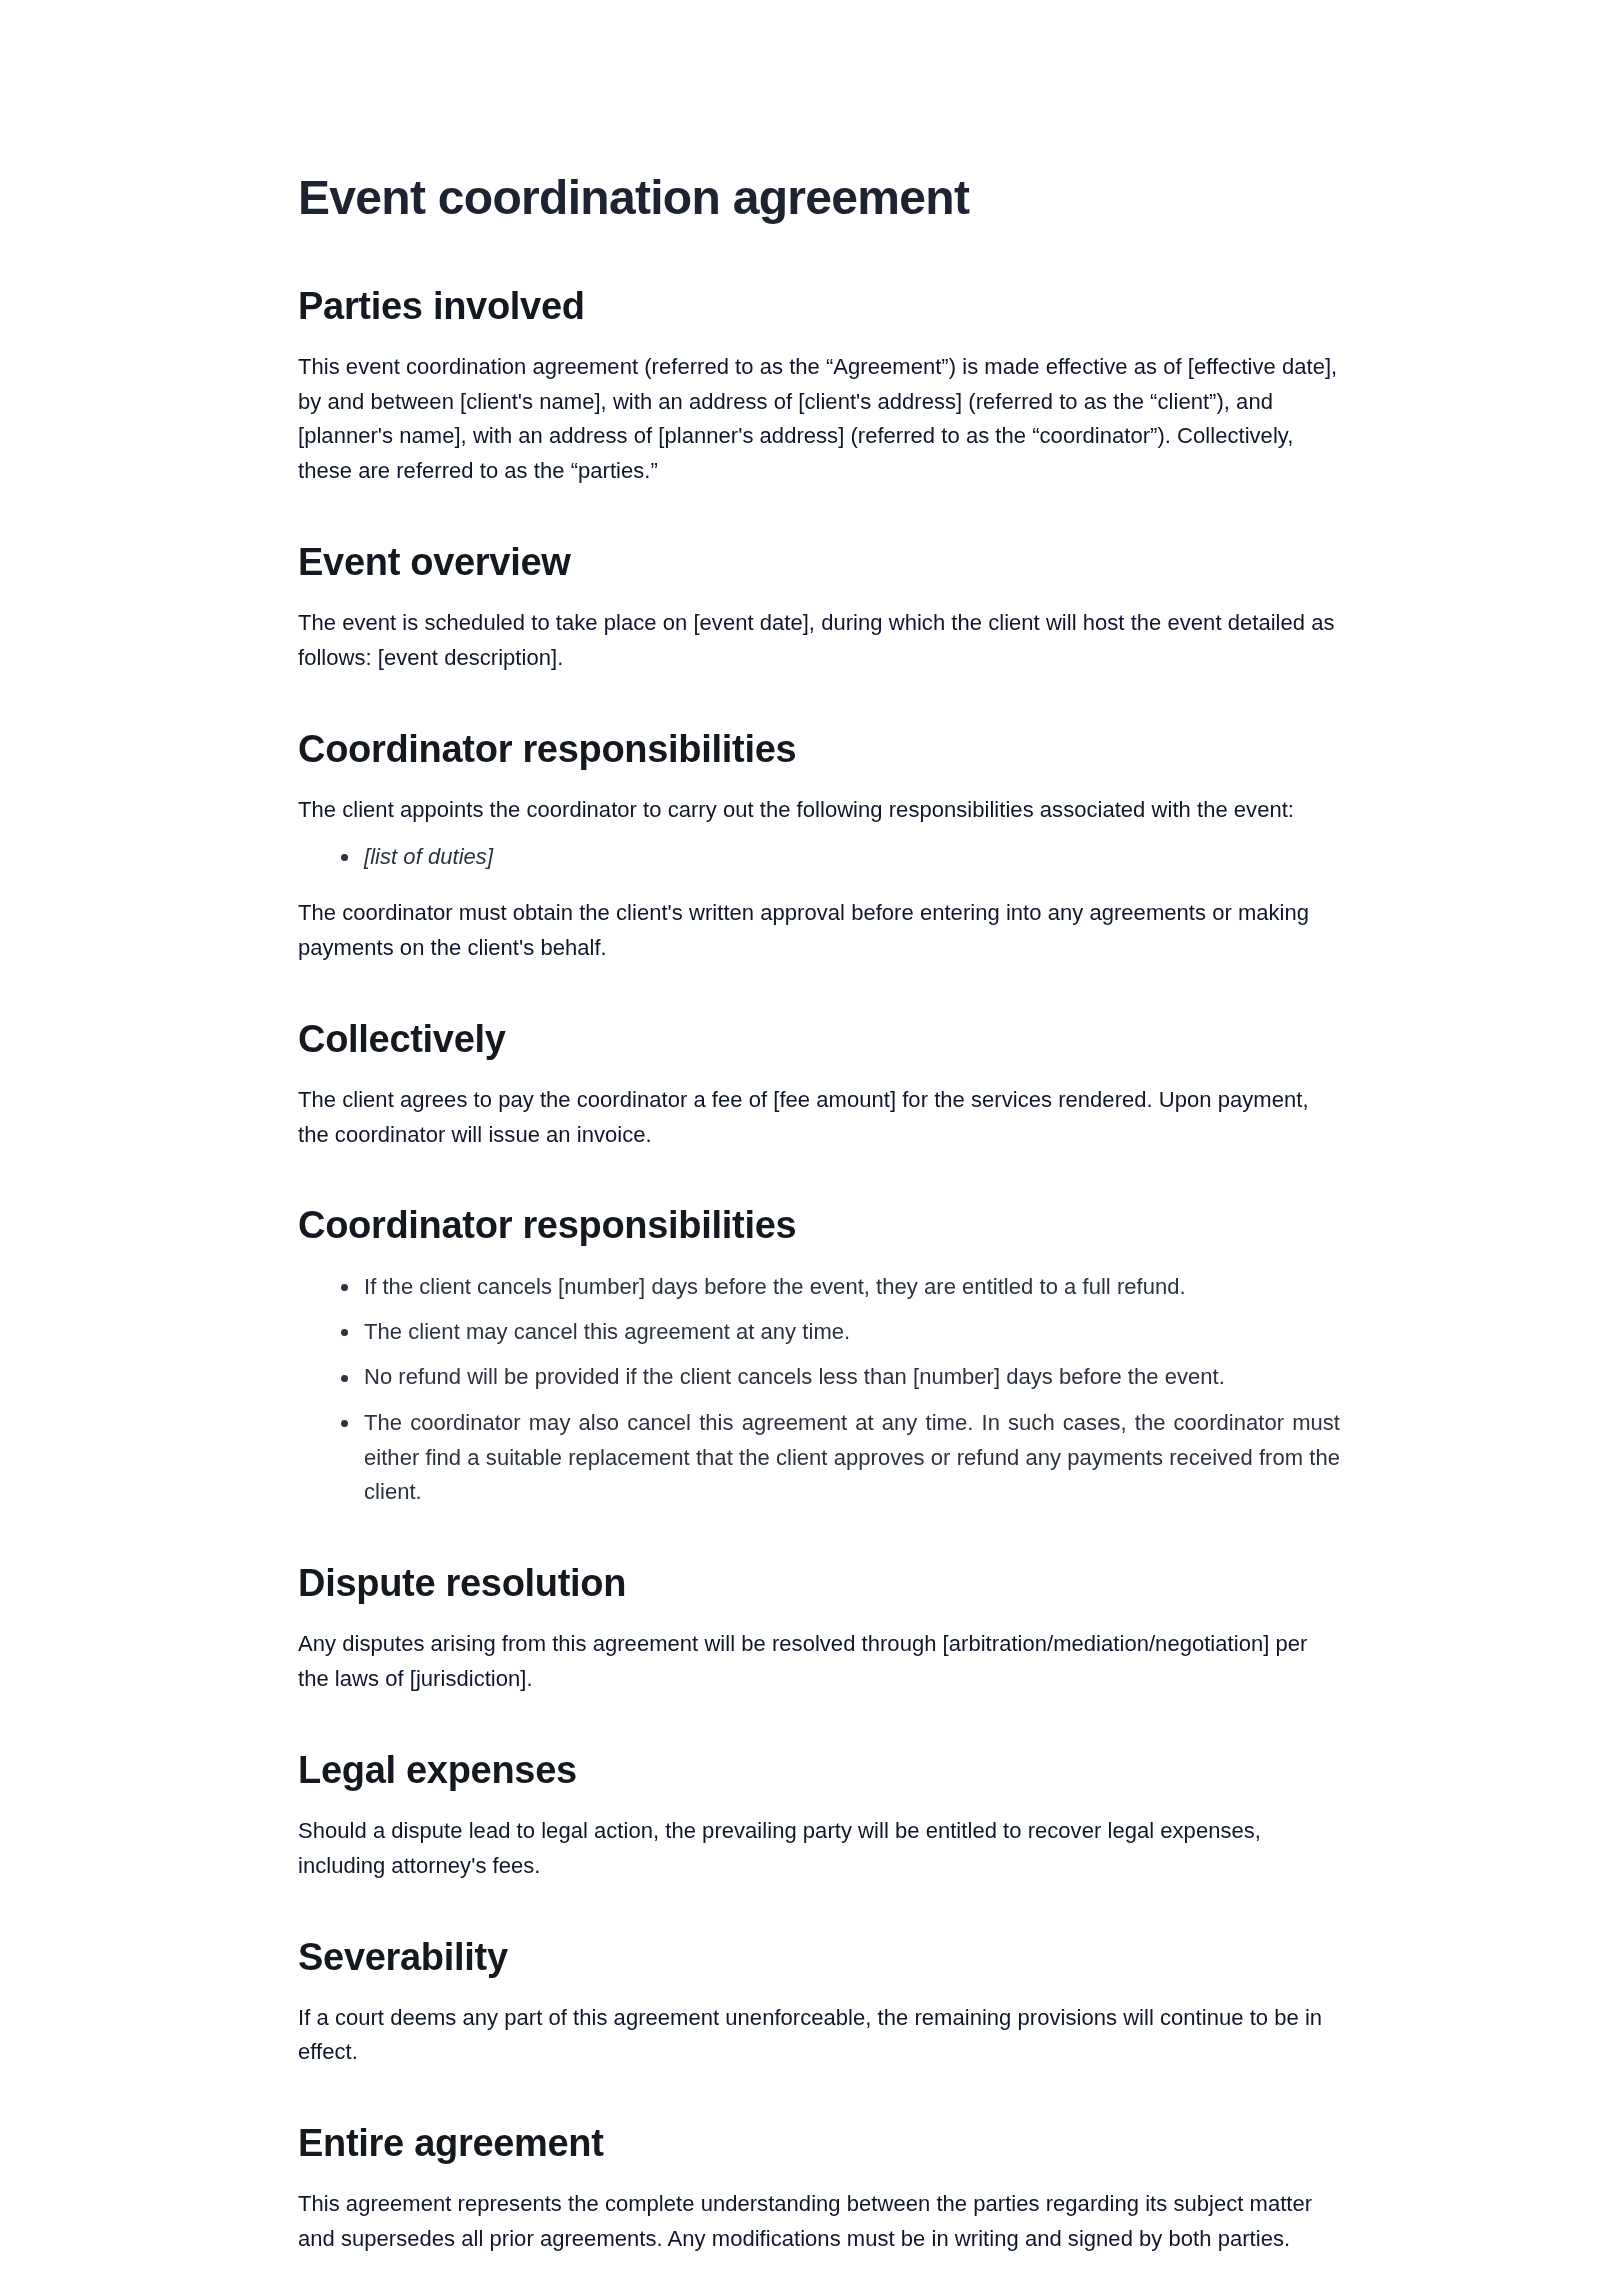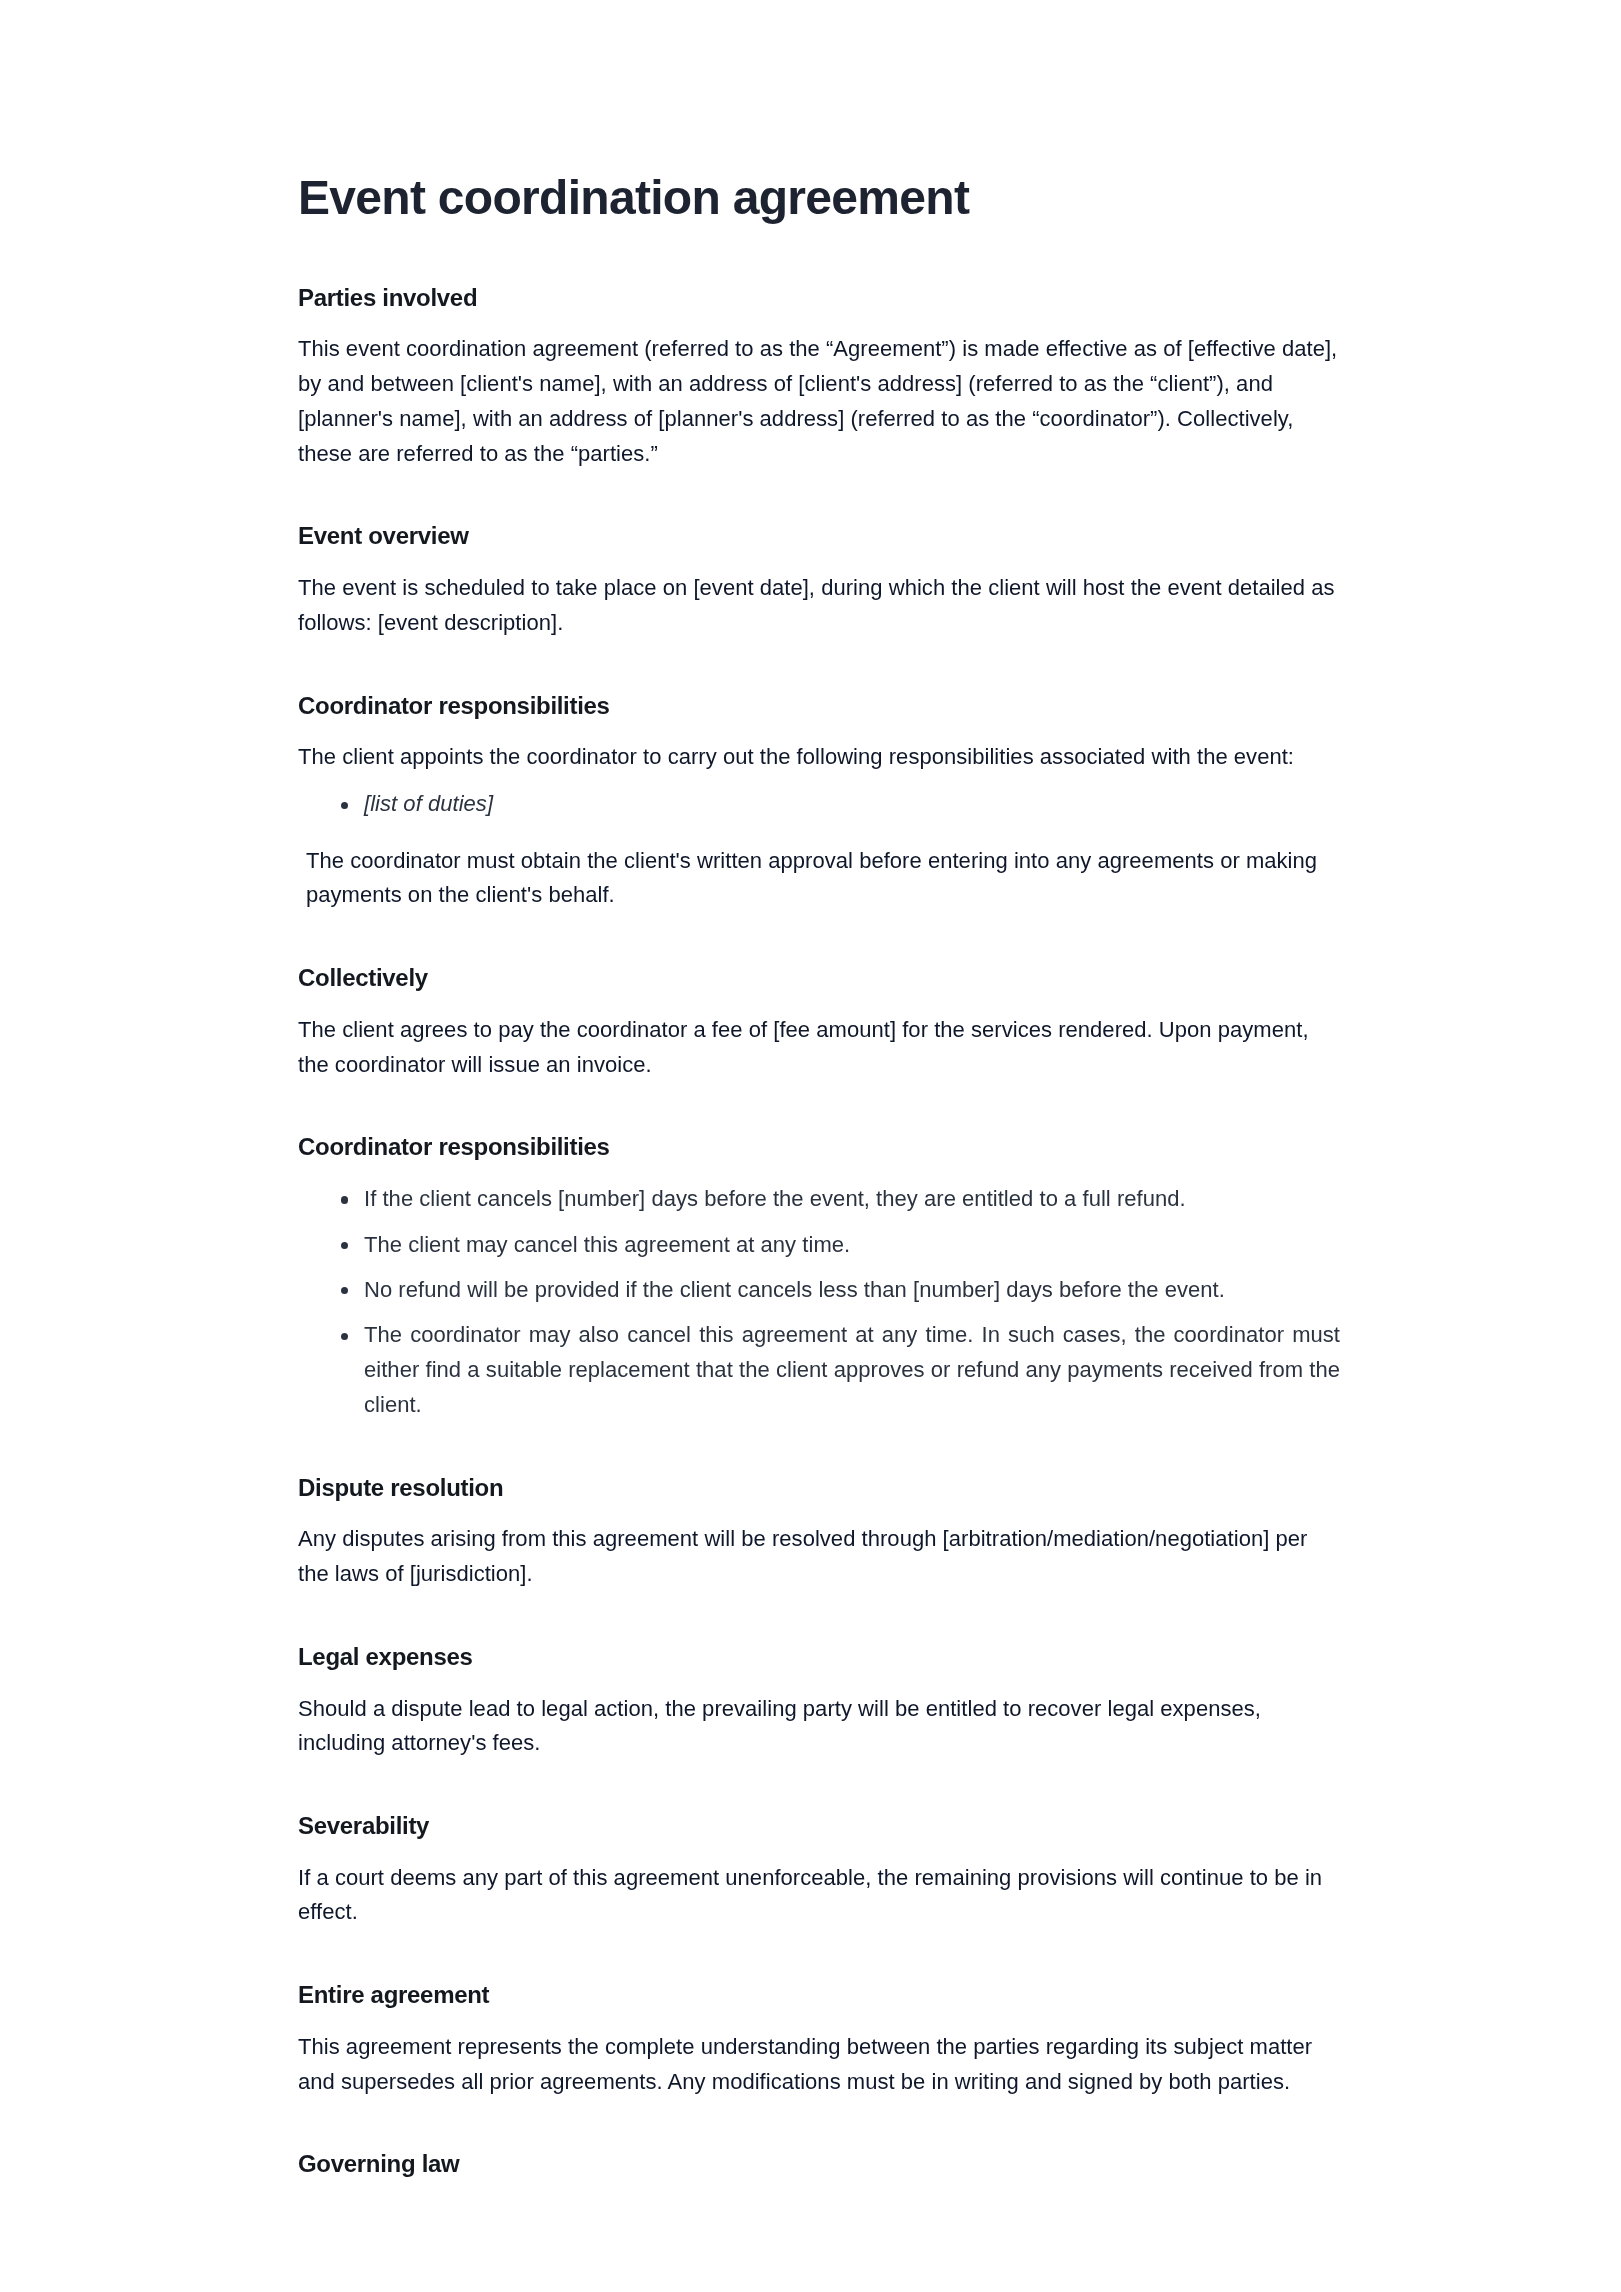--- a/index.html
+++ b/index.html
@@ -39,21 +39,21 @@
     letter-spacing: -0.7px;
     color: #1d2330;
     margin: 0 0 56px 0;
   }
 
   .section {
     margin: 0;
   }
 
   .h2 {
-    font-size: 24px;
+    font-size: 38px;
     line-height: 1.25;
     font-weight: 700;
     letter-spacing: -0.3px;
     color: #14181f;
     margin: 0 0 19.7px 0;
   }
 
   .section + .section {
     margin-top: 50px;
   }
@@ -103,21 +103,20 @@
     background: #2b3340;
   }
 
   li.justified {
     text-align: justify;
     text-justify: inter-word;
   }
 
   .para-after-list {
     margin-top: 21.5px;
-    margin-left: 8px;
   }
 </style>
 </head>
 <body>
 
 <div class="page">
   <article class="doc">
 
     <h1 class="doc-title">Event coordination agreement</h1>
 

